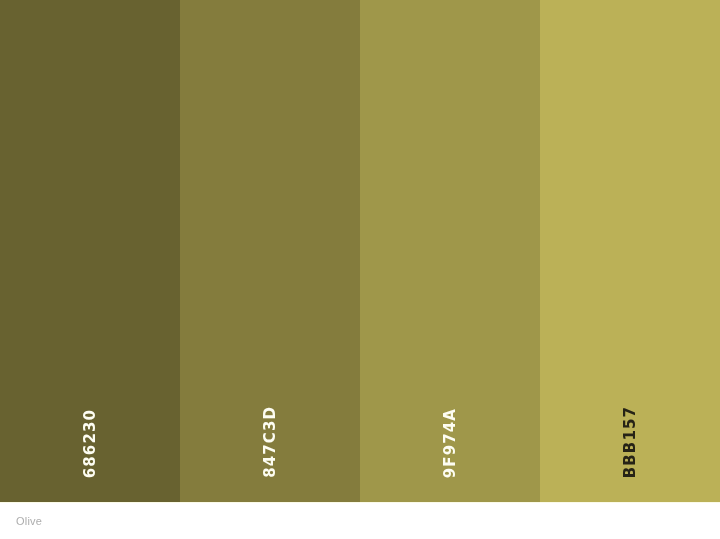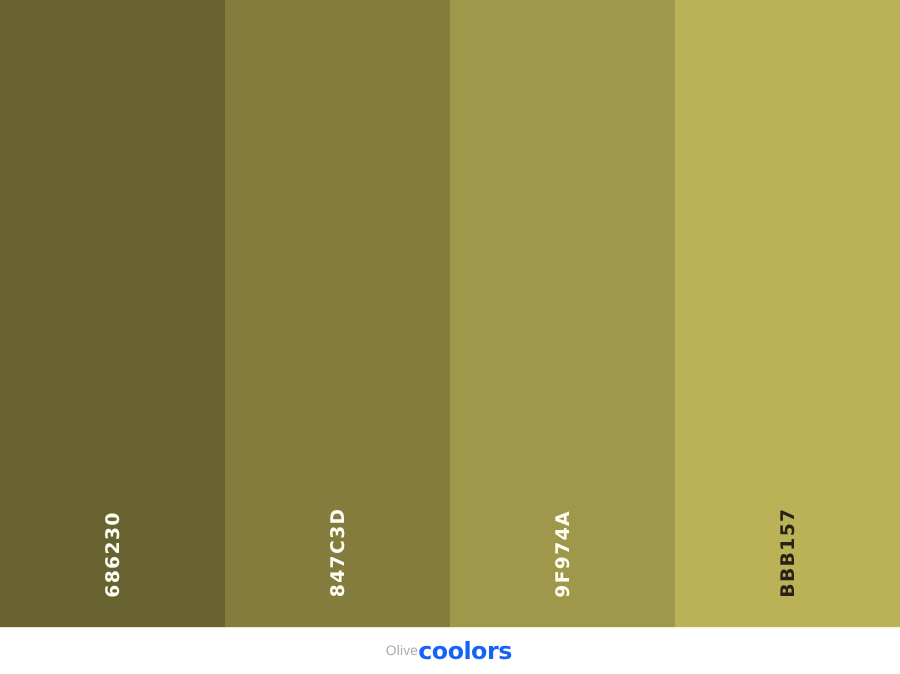--- a/index.html
+++ b/index.html
@@ -58,21 +58,21 @@
   }
   .footer-bar {
     position: relative;
     width: 720px;
     height: 37px;
     flex: 0 0 auto;
     background: #ffffff;
     border-top: 1px solid #fbfbe8;
     display: flex;
     align-items: center;
-    justify-content: center;
+    justify-content: space-between;
     box-sizing: border-box;
     padding: 0 10px 0 16px;
   }
   .palette-name {
     font-family: "Liberation Sans", sans-serif;
     font-size: 11px;
     color: #adadad;
     letter-spacing: 0.2px;
     line-height: 1;
   }
@@ -111,18 +111,15 @@
     </div>
 
     <div class="swatch dark-label" style="background:#BBB157">
       <span class="swatch-label">BBB157</span>
     </div>
 
   </div>
 
   <div class="footer-bar">
     <span class="palette-name">Olive</span>
-    <div class="brand-logo">
-      <span class="brand-wordmark" style="color: rgb(22, 98, 247);">coolors</span>
-    </div>
   </div>
 
 </div>
 
 </body></html>

